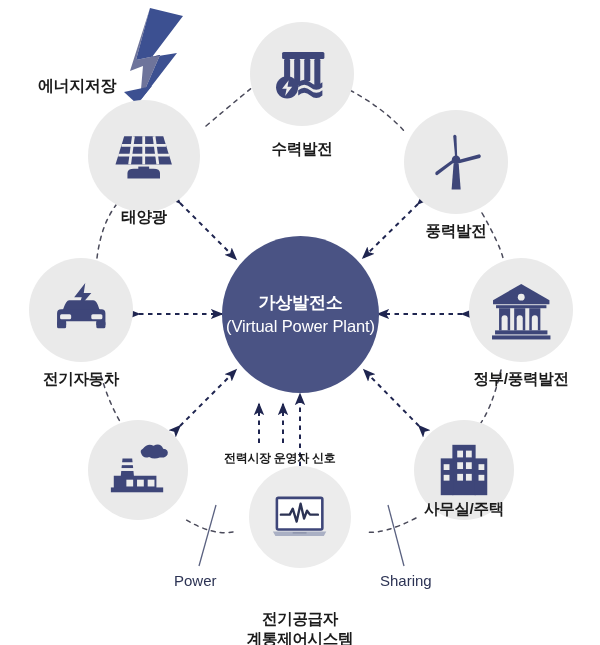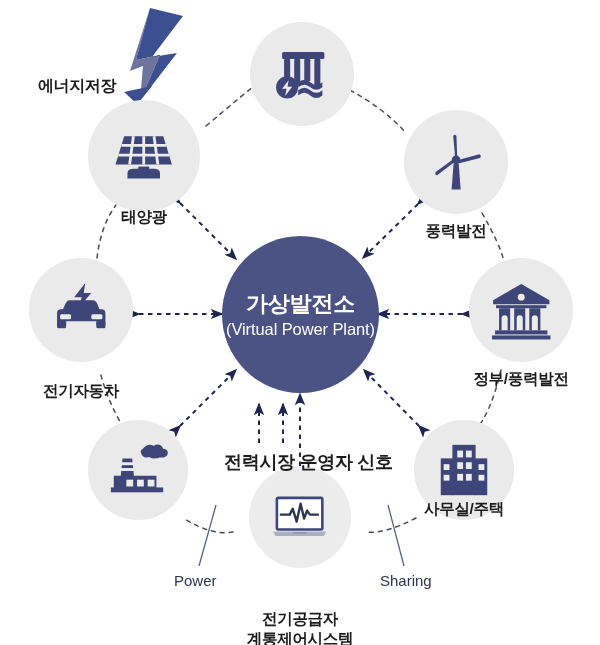--- a/index.html
+++ b/index.html
@@ -52,21 +52,21 @@
     position: absolute;
     border-radius: 50%;
     background: #4a5384;
     display: flex;
     flex-direction: column;
     align-items: center;
     justify-content: center;
   }
   .center-title {
     color: #ffffff;
-    font-size: 22px;
+    font-size: 17px;
     font-weight: 700;
     letter-spacing: -0.2px;
     line-height: 1.35;
   }
   .center-sub {
     color: #ffffff;
     font-size: 16.5px;
     font-weight: 400;
     letter-spacing: -0.1px;
     line-height: 1.35;
@@ -74,21 +74,21 @@
   .annot {
     position: absolute;
     color: #2c3354;
     font-size: 15px;
     font-weight: 400;
     white-space: pre;
   }
   .annot.bold-ko {
     color: #1b1b1b;
     font-weight: 700;
-    font-size: 18px;
+    font-size: 12px;
     letter-spacing: -0.3px;
   }
   .annot.storage {
     color: #1b1b1b;
     font-weight: 700;
     font-size: 16px;
     letter-spacing: -0.4px;
     margin-top: 42px;
   }
   .bottom-label {
@@ -160,20 +160,21 @@
         <rect x="24" y="17" width="6" height="26" rx="1"></rect>
         <rect x="34" y="17" width="6" height="22" rx="1"></rect>
         <rect x="44" y="17" width="6" height="26" rx="1"></rect>
         <path d="M28,40 q6,-5 12,0 t12,0 v5 q-6,5 -12,0 t-12,0 z"></path>
         <path d="M28,48 q6,-5 12,0 t12,0 v5 q-6,5 -12,0 t-12,0 z"></path>
         <circle cx="17" cy="45" r="11"></circle>
       </g>
       <path d="M18.5,38 L12,46.5 h4.5 L15,53.5 L22,44.5 h-4.6 z" fill="#ececec"></path>
     </svg>
   </div>
+  <div class="node-label" style="left:232px;top:140px;width:140px;">수력발전</div>
 
   <div class="node" style="left:404px;top:110px;width:104px;height:104px;">
     <svg class="node-icon" viewBox="0 0 64 64" xmlns="http://www.w3.org/2000/svg">
       <g fill="#3e4679">
         <path d="M31,28 L29,6 q1.5,-2.5 3.2,0 L33,28 z"></path>
         <path d="M33,30 L55,24 q2.5,1.5 0.5,3.8 L35,33 z"></path>
         <path d="M30,32 L13,45 q-2.6,-0.6 -1.4,-3.4 L29,29 z"></path>
         <circle cx="31.8" cy="29.5" r="4.2"></circle>
         <path d="M29.4,33 h5 l2,26 h-9 z"></path>
       </g>
@@ -256,21 +257,21 @@
         <path d="M8,35 q0,-4 4,-4 h40 q4,0 4,4 v12 h-9 v-4 h-30 v4 h-9 z"></path>
         <rect x="8" y="43" width="9" height="7" rx="1.5"></rect>
         <rect x="47" y="43" width="9" height="7" rx="1.5"></rect>
       </g>
       <g fill="#ececec">
         <rect x="11" y="36" width="11" height="5" rx="1.5"></rect>
         <rect x="42" y="36" width="11" height="5" rx="1.5"></rect>
       </g>
     </svg>
   </div>
-  <div class="node-label" style="left:11px;top:382px;width:140px;">전기자동차</div>
+  <div class="node-label" style="left:11px;top:370px;width:140px;">전기자동차</div>
 
   <div class="node" style="left:88px;top:100px;width:112px;height:112px;">
     <svg class="node-icon" viewBox="0 0 64 64" xmlns="http://www.w3.org/2000/svg">
       <g fill="#3e4679">
         <path d="M14,14 h36 l8,26 h-52 z"></path>
         <path d="M27,42 h10 v6 h-10 z"></path>
         <path d="M17,48 q0,-4 6,-4 h18 q6,0 6,4 v5 h-30 z"></path>
       </g>
       <g stroke="#ececec" stroke-width="2.6">
         <path d="M32,14 v26"></path>

